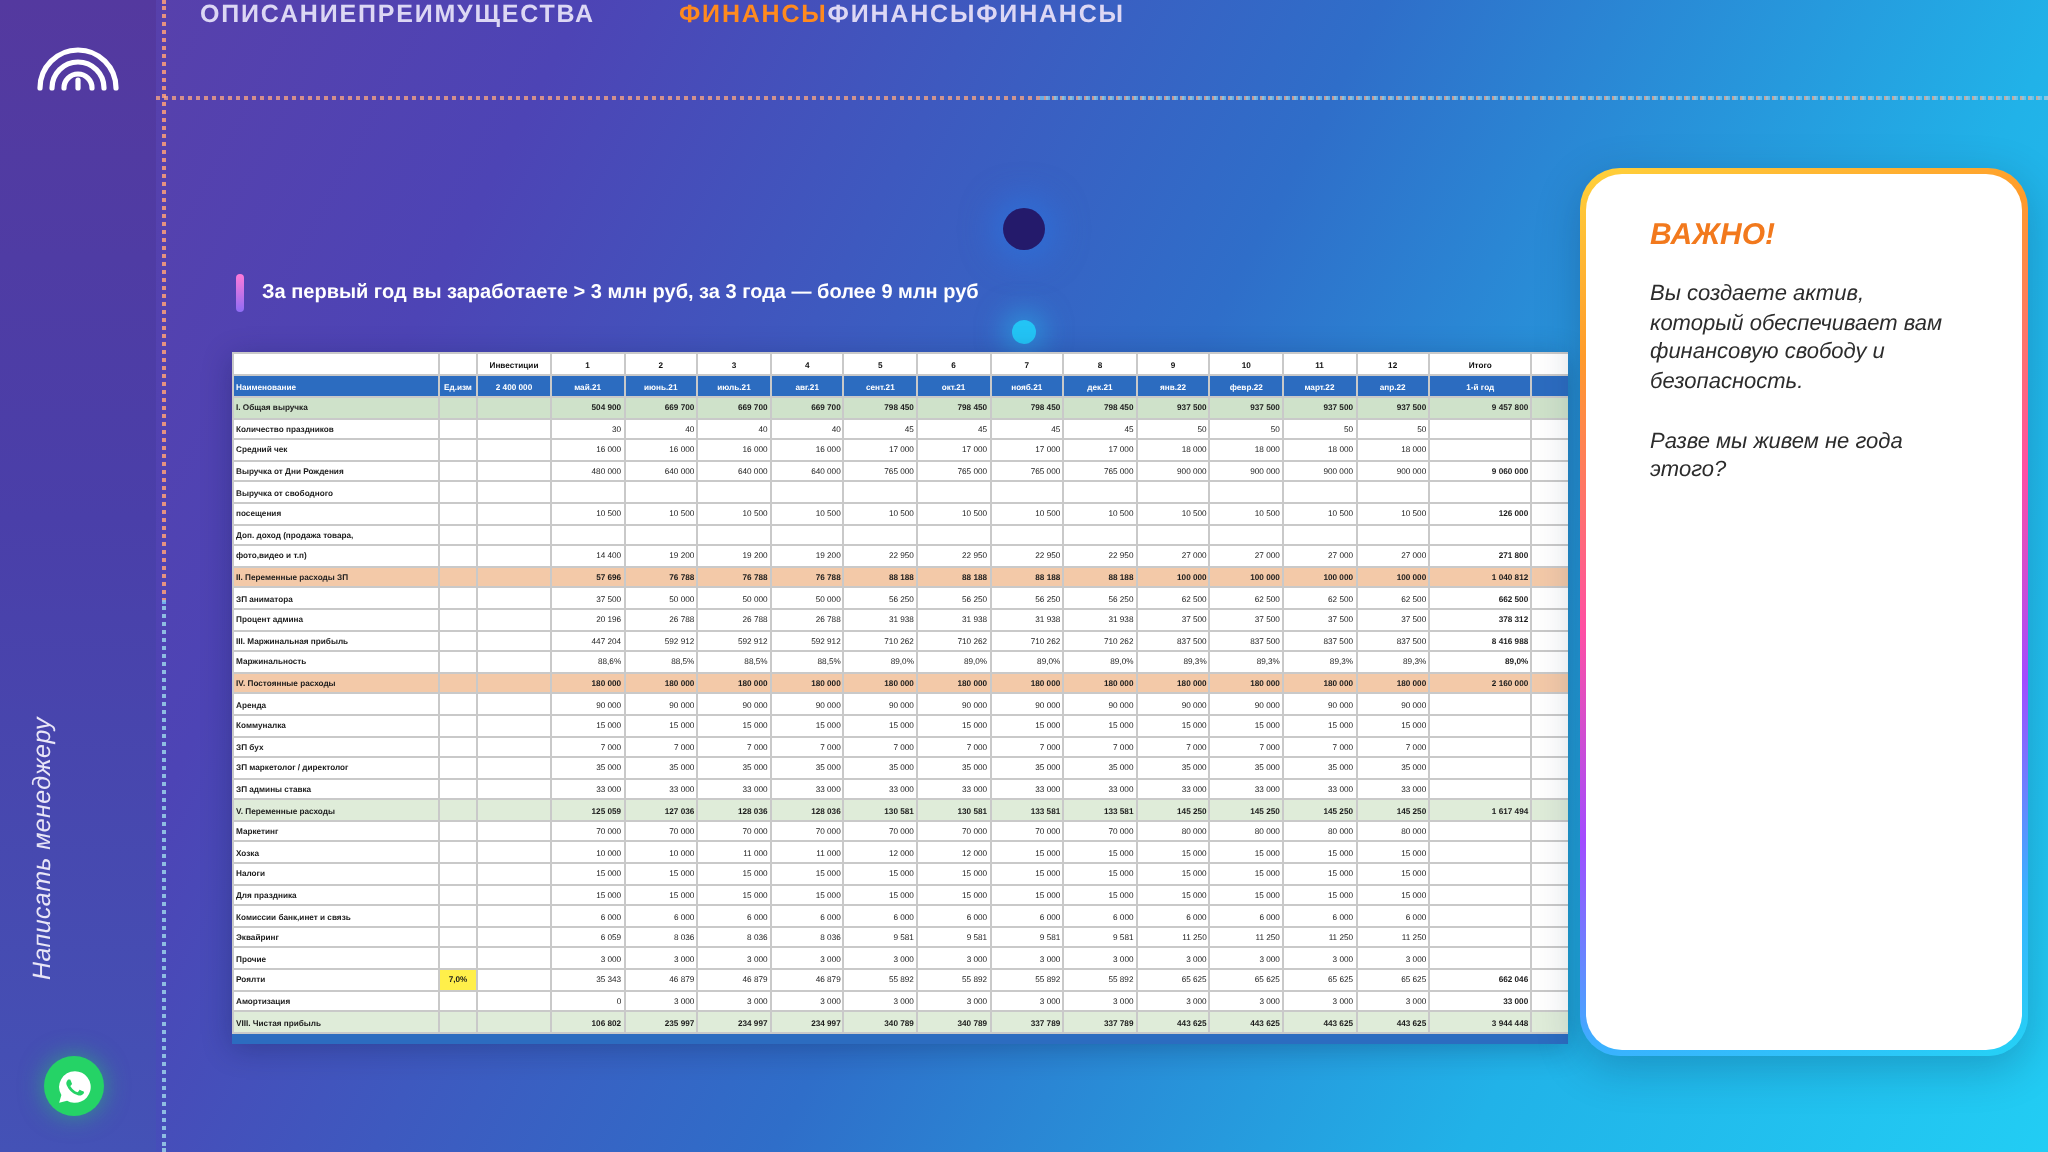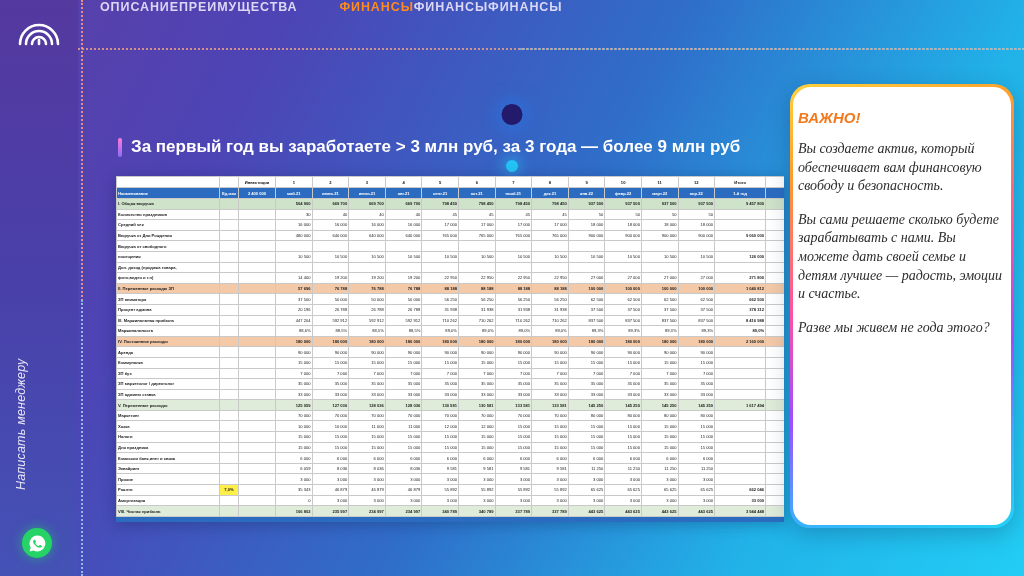--- a/index.html
+++ b/index.html
@@ -39,21 +39,21 @@
   .nav a.active{color:#ff8a1e;margin-left:42px;}
   .topdots{position:absolute;left:78px;top:48px;width:946px;height:0;
         border-top:2px dotted rgba(255,170,130,.75);}
   .topdots.r{left:520px;width:504px;border-top-color:rgba(120,205,250,.7);}
 
   
   .h1{position:absolute;left:116px;top:79px;color:#fff;font-size:30px;font-weight:700;
       letter-spacing:-.2px;}
   .sub{position:absolute;left:118px;top:137px;display:flex;align-items:center;gap:9px;}
   .sub .bar{width:4px;height:19px;background:linear-gradient(180deg,#ff7ad9,#8f6cf5);border-radius:2px;}
-  .sub .txt{color:#fff;font-size:17px;font-weight:600;}
+  .sub .txt{color:#fff;font-size:10px;font-weight:600;}
 
   
   .sheetwrap{position:absolute;left:116px;top:176px;width:668px;height:345px;
       background:#fff;box-shadow:0 3px 14px rgba(10,20,60,.30);overflow:hidden;}
   table.sheet{border-collapse:collapse;width:668px;table-layout:fixed;
       font-size:4.1px;color:#1b1b1b;}
   table.sheet td{border:.4px solid #c9c9c9;height:9.6px;padding:0 1px;
       overflow:hidden;white-space:nowrap;}
   td.lbl{width:100px;text-align:left;font-weight:600;}
   td.unit{width:16px;text-align:center;}
@@ -71,24 +71,24 @@
   tr.greenlite td{background:#dfecd9;font-weight:700;}
   tr.orange td{background:#f3c9a8;font-weight:700;}
   td.num{text-align:right;}
   td.yellow{background:#ffef4a;text-align:center;font-weight:700;}
   .foot{position:absolute;left:116px;top:517px;width:668px;height:5px;background:#2c6cc0;}
 
   
   .card{position:absolute;left:790px;top:84px;width:218px;height:438px;border-radius:20px;
       padding:3px;background:linear-gradient(160deg,#ffd23b 0%,#ff9b2a 18%,#ff4fa3 44%,#a24bff 64%,#3bb0ff 84%,#24d2f5 100%);
       box-shadow:0 6px 22px rgba(10,30,70,.25);}
-  .card-in{width:100%;height:100%;background:#fff;border-radius:18px;padding:22px 5px;
+  .card-in{width:100%;height:100%;background:#fff;border-radius:18px;padding:22px 32px;
       box-sizing:border-box;}
   .card h3{margin:0 0 14px 0;color:#f2791d;font-size:15px;font-weight:700;font-style:italic;}
-  .card p{margin:0 0 15px 0;color:#2c2c2c;font-size:14px;line-height:1.33;font-style:italic;font-family:Liberation Serif, serif;}
+  .card p{margin:0 0 15px 0;color:#2c2c2c;font-size:11px;line-height:1.33;font-style:italic;}
 </style>
 </head>
 <body>
 
 <div class="slide">
 
   <div class="rail"></div>
   <div class="rail-dotline"></div>
   <div class="rail-dotline b"></div>
 
@@ -761,18 +761,17 @@
           </tr>
         </tbody>
     </table>
   </div>
   <div class="foot"></div>
 
   <div class="card">
     <div class="card-in">
       <h3>ВАЖНО!</h3>
       <p>Вы создаете актив, который обеспечивает вам финансовую свободу и безопасность.</p>
-      <p>Вы сами решаете сколько будете зарабатывать с нами. Вы можете дать своей семье и детям лучшее — радость, эмоции и счастье.</p>
       <p>Разве мы живем не года этого?</p>
     </div>
   </div>
 
 </div>
 
 </body></html>

